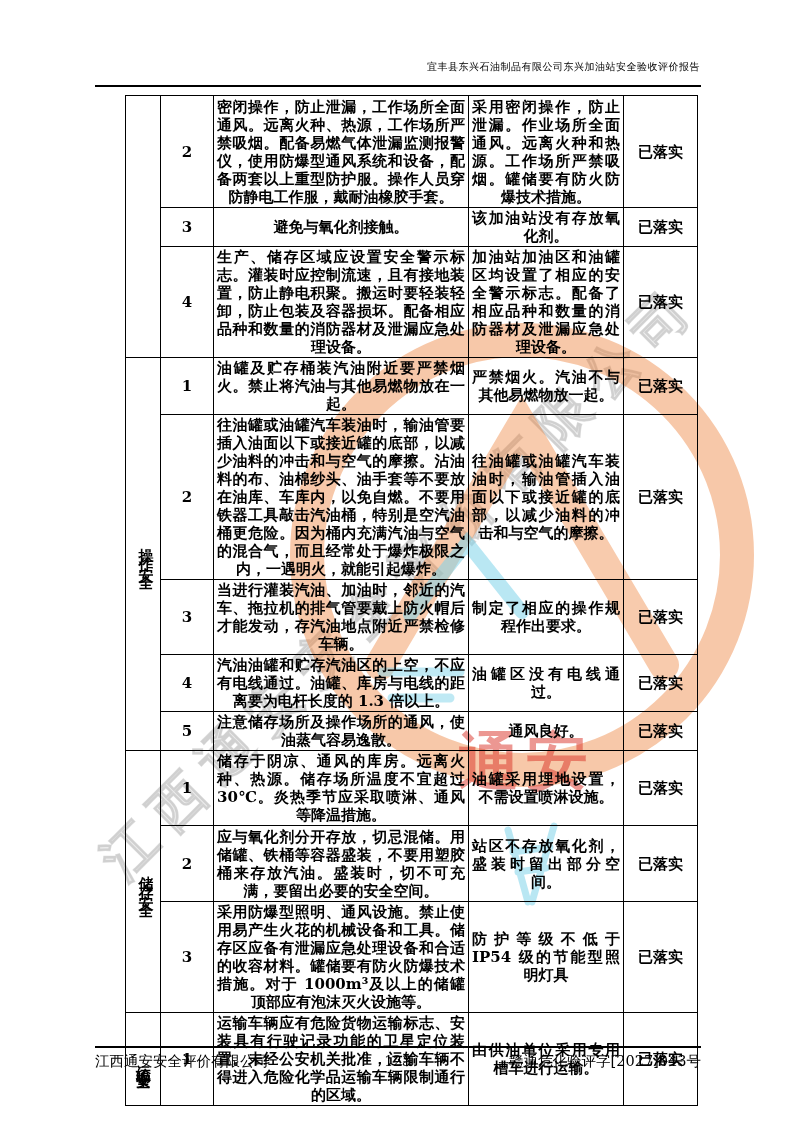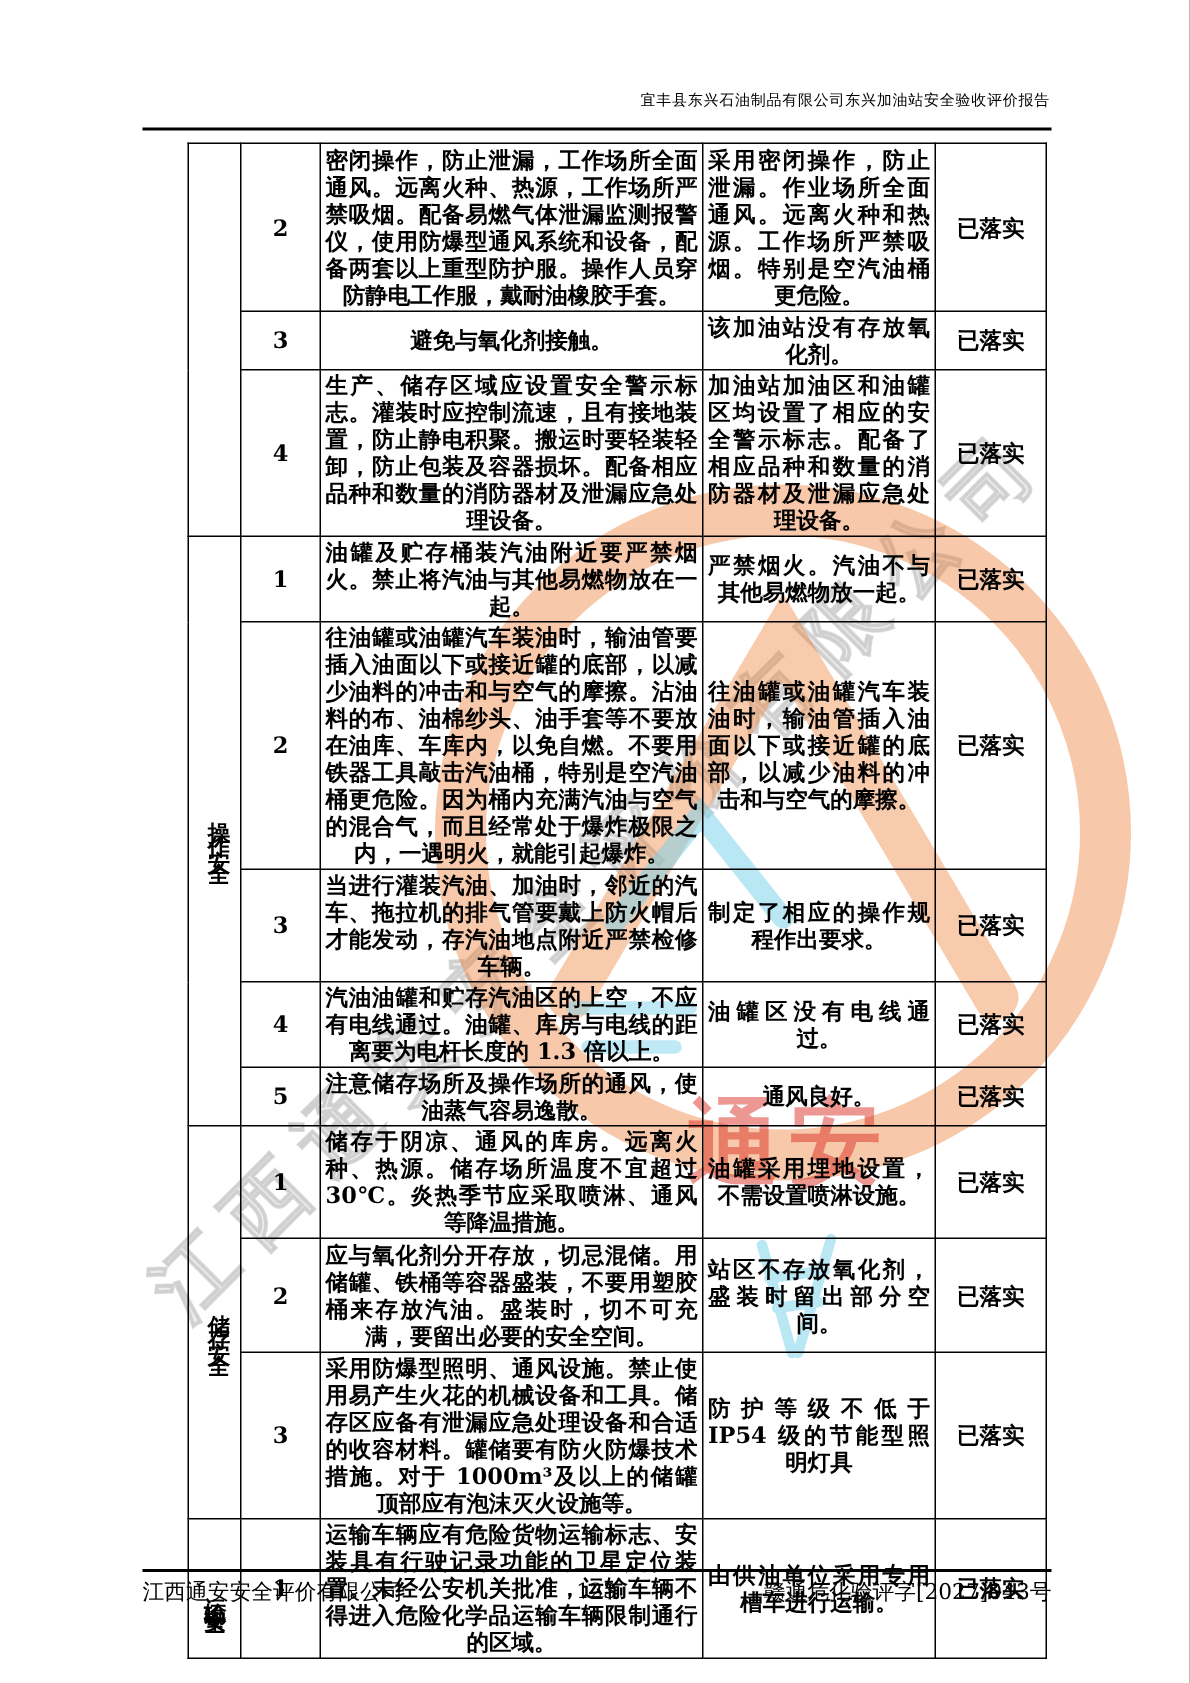--- a/index.html
+++ b/index.html
@@ -85,21 +85,21 @@
         <col style="width:74px">
     </colgroup>
     <tbody>
 
       <tr style="height:112px">
         <td class="cat" rowspan="3">
             <div class="vtext"></div>
           </td>
         <td class="num">2</td>
         <td class="desc">密闭操作，防止泄漏，工作场所全面通风。远离火种、热源，工作场所严禁吸烟。配备易燃气体泄漏监测报警仪，使用防爆型通风系统和设备，配备两套以上重型防护服。操作人员穿防静电工作服，戴耐油橡胶手套。</td>
-        <td class="status">采用密闭操作，防止泄漏。作业场所全面通风。远离火种和热源。工作场所严禁吸烟。特别是空汽油桶更危险。</td>
+        <td class="status">采用密闭操作，防止泄漏。作业场所全面通风。远离火种和热源。工作场所严禁吸烟。罐储要有防火防爆技术措施。</td>
         <td class="res">已落实</td>
       </tr>
       <tr style="height:38px">
         <td class="num">3</td>
         <td class="desc">避免与氧化剂接触。</td>
         <td class="status">该加油站没有存放氧化剂。</td>
         <td class="res">已落实</td>
       </tr>
       <tr style="height:92px">
         <td class="num">4</td>

